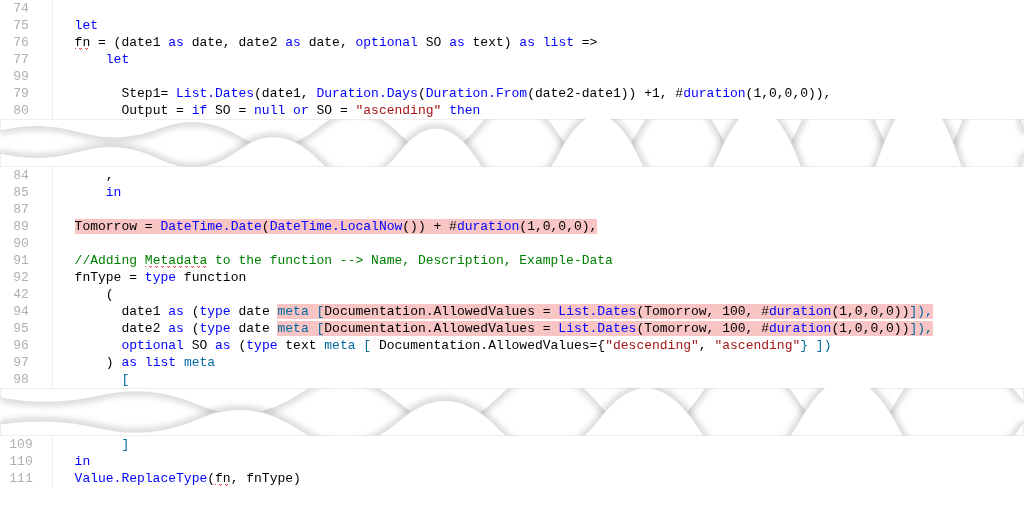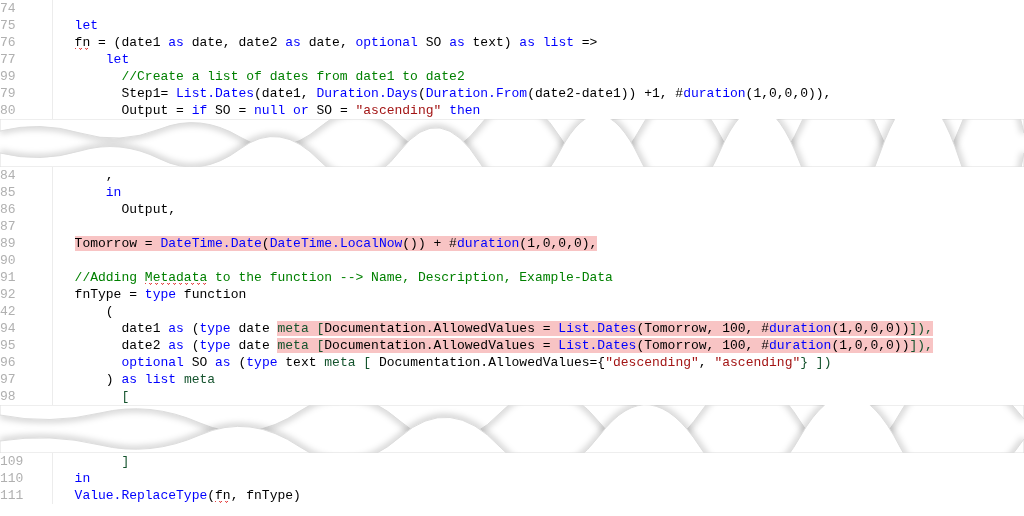--- a/index.html
+++ b/index.html
@@ -16,38 +16,38 @@
     position: relative;
   }
   .line {
     display: flex;
     height: 17px;
     line-height: 17px;
     white-space: pre;
   }
   .gutter {
     width: 42px;
-    text-align: left;
+    text-align: center;
     padding-right: 10px;
     color: #b0b0b0;
     background: #ffffff;
     border-right: 1px solid #ececec;
     flex-shrink: 0;
     user-select: none;
   }
   .content {
     padding-left: 6px;
     flex: 1;
     overflow: hidden;
   }
   .c-green { color: #008000; }
   .c-blue  { color: #0000ff; }
   .c-black { color: #000000; }
   .c-red   { color: #a31515; }
-  .c-teal  { color: #14532d; }
+  .c-teal  { color: #0369a1; }
   .squiggle {
     background-image: linear-gradient(45deg, transparent 65%, #d00 80%, transparent 90%),
                       linear-gradient(135deg, transparent 5%, #d00 15%, transparent 25%);
     background-size: 6px 2px;
     background-repeat: repeat-x;
     background-position: 0 100%;
   }
   .hl { background: #f8c4c4; margin-top: 29px; }
   .torn-gap {
     position: relative;
@@ -60,36 +60,35 @@
 </style>
 </head>
 <body>
 
 <div class="code-container">
   <div id="s1">
       <div class="line"><div class="gutter">74</div><div class="content"><span class="c-black">  </span></div></div>
       <div class="line"><div class="gutter">75</div><div class="content"><span class="c-black">  </span><span class="c-blue">let</span></div></div>
       <div class="line"><div class="gutter">76</div><div class="content"><span class="c-black">  </span><span class="c-black squiggle">fn</span><span class="c-black"> = (</span><span class="c-black">date1 </span><span class="c-blue">as</span><span class="c-black"> date, </span><span class="c-black">date2 </span><span class="c-blue">as</span><span class="c-black"> date, </span><span class="c-blue">optional</span><span class="c-black"> SO </span><span class="c-blue">as</span><span class="c-black"> text) </span><span class="c-blue">as</span><span class="c-black"> </span><span class="c-blue">list</span><span class="c-black"> =&gt;</span></div></div>
       <div class="line"><div class="gutter">77</div><div class="content"><span class="c-black">      </span><span class="c-blue">let</span></div></div>
-      <div class="line"><div class="gutter">99</div><div class="content"><span class="c-black">        </span><span class="c-green">//Create a list of dates from date1 to date2</span></div></div>
+      <div class="line"><div class="gutter">99</div><div class="content"><span class="c-black">        </span></div></div>
       <div class="line"><div class="gutter">79</div><div class="content"><span class="c-black">        </span><span class="c-black">Step1= </span><span class="c-blue">List.Dates</span><span class="c-black">(</span><span class="c-black">date1, </span><span class="c-blue">Duration.Days</span><span class="c-black">(</span><span class="c-blue">Duration.From</span><span class="c-black">(</span><span class="c-black">date2-date1)) +1, #</span><span class="c-blue">duration</span><span class="c-black">(1,0,0,0)),</span></div></div>
       <div class="line"><div class="gutter">80</div><div class="content"><span class="c-black">        </span><span class="c-black">Output = </span><span class="c-blue">if</span><span class="c-black"> SO = </span><span class="c-blue">null</span><span class="c-black"> </span><span class="c-blue">or</span><span class="c-black"> SO = </span><span class="c-red">"ascending"</span><span class="c-black"> </span><span class="c-blue">then</span></div></div>
     </div>
   <div class="torn-gap">
     <svg viewBox="0 0 1024 48" preserveAspectRatio="none">
       <path class="torn-shadow" d="M0,12 Q40,2 80,14 T160,10 T240,18 T320,8 T400,16 T480,6 T560,18 T640,10 T720,16 T800,6 T880,14 T960,8 T1024,14"></path>
       <path class="torn-paper" d="M0,12 Q40,2 80,14 T160,10 T240,18 T320,8 T400,16 T480,6 T560,18 T640,10 T720,16 T800,6 T880,14 T960,8 T1024,14 V0 H0 Z"></path>
       <path class="torn-shadow" d="M0,34 Q40,44 80,32 T160,40 T240,30 T320,42 T400,32 T480,44 T560,32 T640,40 T720,32 T800,44 T880,34 T960,42 T1024,34"></path>
       <path class="torn-paper" d="M0,34 Q40,44 80,32 T160,40 T240,30 T320,42 T400,32 T480,44 T560,32 T640,40 T720,32 T800,44 T880,34 T960,42 T1024,34 V48 H0 Z"></path>
     </svg>
   </div>
   <div id="s2">
       <div class="line"><div class="gutter">84</div><div class="content"><span class="c-black">      </span><span class="c-black">,</span></div></div>
       <div class="line"><div class="gutter">85</div><div class="content"><span class="c-black">      </span><span class="c-blue">in</span></div></div>
-      <div class="line"><div class="gutter">86</div><div class="content"><span class="c-black">        </span><span class="c-black">Output,</span></div></div>
       <div class="line"><div class="gutter">87</div><div class="content"><span class="c-black"></span></div></div>
       <div class="line"><div class="gutter">89</div><div class="content"><span class="c-black">  </span><span class="c-black hl">Tomorrow = </span><span class="c-blue hl">DateTime.Date</span><span class="c-black hl">(</span><span class="c-blue hl">DateTime.LocalNow</span><span class="c-black hl">()) + #</span><span class="c-blue hl">duration</span><span class="c-black hl">(1,0,0,0),</span></div></div>
       <div class="line"><div class="gutter">90</div><div class="content"><span class="c-black"></span></div></div>
       <div class="line"><div class="gutter">91</div><div class="content"><span class="c-black">  </span><span class="c-green">//Adding </span><span class="c-green squiggle">Metadata</span><span class="c-green"> to the function --&gt; Name, Description, Example-Data</span></div></div>
       <div class="line"><div class="gutter">92</div><div class="content"><span class="c-black">  </span><span class="c-black">fnType = </span><span class="c-blue">type</span><span class="c-black"> function</span></div></div>
       <div class="line"><div class="gutter">42</div><div class="content"><span class="c-black">      (</span></div></div>
       <div class="line"><div class="gutter">94</div><div class="content"><span class="c-black">        </span><span class="c-black">date1 </span><span class="c-blue">as</span><span class="c-black"> (</span><span class="c-blue">type</span><span class="c-black"> date </span><span class="c-teal hl">meta </span><span class="c-teal hl">[</span><span class="c-black hl">Documentation.AllowedValues = </span><span class="c-blue hl">List.Dates</span><span class="c-black hl">(</span><span class="c-black hl">Tomorrow, 100, #</span><span class="c-blue hl">duration</span><span class="c-black hl">(1,0,0,0))</span><span class="c-teal hl">]</span><span class="c-teal hl">),</span></div></div>
       <div class="line"><div class="gutter">95</div><div class="content"><span class="c-black">        </span><span class="c-black">date2 </span><span class="c-blue">as</span><span class="c-black"> (</span><span class="c-blue">type</span><span class="c-black"> date </span><span class="c-teal hl">meta </span><span class="c-teal hl">[</span><span class="c-black hl">Documentation.AllowedValues = </span><span class="c-blue hl">List.Dates</span><span class="c-black hl">(</span><span class="c-black hl">Tomorrow, 100, #</span><span class="c-blue hl">duration</span><span class="c-black hl">(1,0,0,0))</span><span class="c-teal hl">]</span><span class="c-teal hl">),</span></div></div>
       <div class="line"><div class="gutter">96</div><div class="content"><span class="c-black">        </span><span class="c-blue">optional</span><span class="c-black"> SO </span><span class="c-blue">as</span><span class="c-black"> (</span><span class="c-blue">type</span><span class="c-black"> text </span><span class="c-teal">meta </span><span class="c-teal">[ </span><span class="c-black">Documentation.AllowedValues={</span><span class="c-red">"descending"</span><span class="c-black">, </span><span class="c-red">"ascending"</span><span class="c-teal">} </span><span class="c-teal">])</span></div></div>
       <div class="line"><div class="gutter">97</div><div class="content"><span class="c-black">      ) </span><span class="c-blue">as</span><span class="c-black"> </span><span class="c-blue">list</span><span class="c-black"> </span><span class="c-teal">meta</span></div></div>

